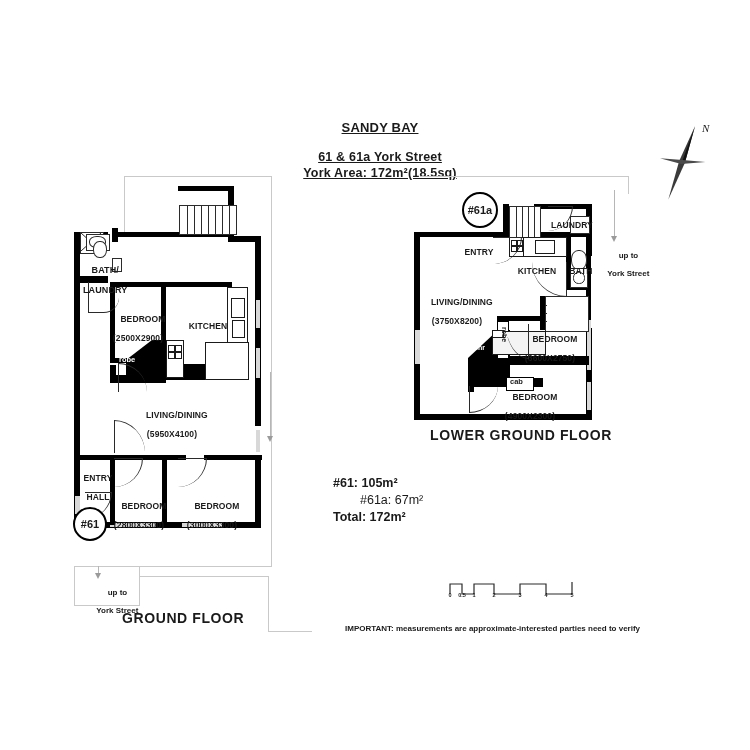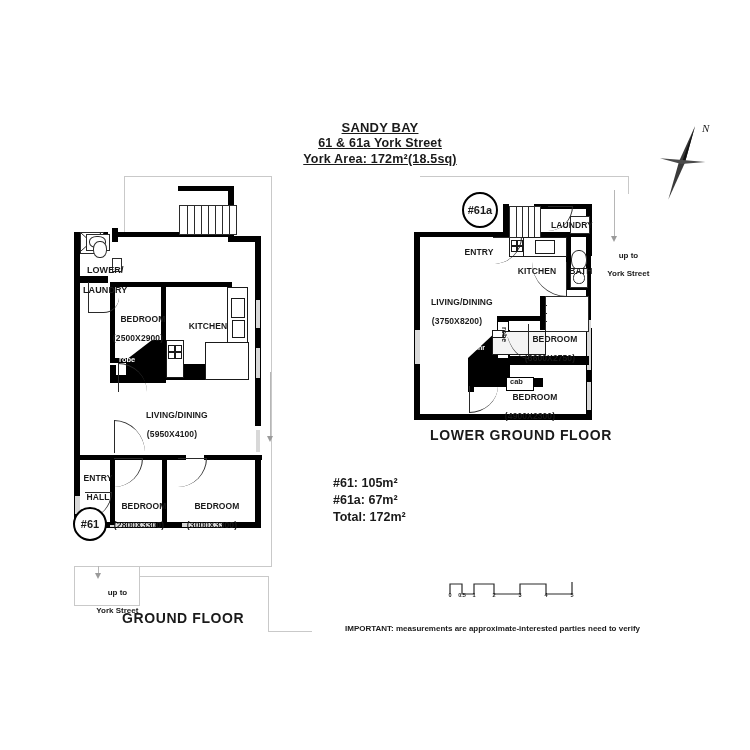--- a/index.html
+++ b/index.html
@@ -63,21 +63,21 @@
   
   #compass{position:absolute;left:640px;top:110px;width:80px;height:92px;}
 </style>
 </head>
 <body>
 
 <div id="stage">
 
   <div id="title-wrap" class="abs">
     <div class="title-line" style="font-size:13px;">SANDY BAY</div>
-    <div class="title-line" style="font-size:12.5px;margin-top:1px;">61 &amp; 61a York Street</div>
+    <div class="title-line" style="font-size:12.5px;margin-top:15px;">61 &amp; 61a York Street</div>
     <div class="title-line" style="font-size:12.5px;margin-top:2px;">York Area: 172m²(18.5sq)</div>
   </div>
 
   <div id="compass">
     <svg width="80" height="92" viewBox="0 0 80 92">
       <g transform="rotate(20 42 52)">
         <polygon points="42,14 45,52 42,92 39,52" fill="#3a3a3a"></polygon>
         <polygon points="42,14 45,52 42,50" fill="#111"></polygon>
         <polygon points="20,56 42,50 64,44 42,54" fill="#4a4a4a"></polygon>
       </g>
@@ -166,21 +166,21 @@
   <div class="fx" style="left:112px;top:258px;width:8px;height:12px;"></div>
 
   <div class="swing" style="left:88px;top:282px;width:30px;height:30px;border-color:#2a2a2a;border-top:none;border-right:none;border-bottom-left-radius:0;border-top-left-radius:0;border-top-right-radius:0;"></div>
   <div class="swing" style="left:118px;top:363px;width:28px;height:28px;border-right:none;border-bottom:none;border-radius:0 100% 0 0;"></div>
   <div class="swing" style="left:114px;top:420px;width:30px;height:32px;border-right:none;border-bottom:none;border-radius:0 100% 0 0;"></div>
   <div class="swing" style="left:114px;top:458px;width:28px;height:28px;border-left:none;border-bottom:none;border-radius:0 0 100% 0;"></div>
   <div class="swing" style="left:85px;top:492px;width:26px;height:26px;border-left:none;border-bottom:none;border-radius:0 0 100% 0;"></div>
   <div class="swing" style="left:178px;top:458px;width:28px;height:28px;border-left:none;border-bottom:none;border-radius:0 0 100% 0;"></div>
 
   <div class="txt room" style="left:100px;top:255px;font-size:9px;">
-    <span>LOWER/</span><br>
+    <span>BATH/</span><br>
     <span>LAUNDRY</span>
   </div>
   <div class="txt room" style="left:138px;top:305px;font-size:8.5px;">
     <span>BEDROOM</span>
     <span class="dim">(2500X2900)</span>
   </div>
   <div class="txt room" style="left:203px;top:312px;font-size:8.5px;">
     <span>KITCHEN</span>
   </div>
   <div class="txt room" style="left:172px;top:401px;font-size:8.5px;">
@@ -317,21 +317,21 @@
   </div>
   <div class="arrowline" style="left:614px;top:190px;height:48px;"></div>
   <div class="arrowhead" style="left:611px;top:236px;"></div>
   <div class="boundary" style="left:628px;top:176px;width:1px;height:18px;border:none;border-left:1px solid #c9c9c9;"></div>
   <div class="boundary" style="left:420px;top:176px;width:209px;height:1px;border:none;border-top:1px solid #c9c9c9;"></div>
 
   <div class="txt floorcap" style="left:430px;top:428px;font-size:14px;">LOWER GROUND FLOOR</div>
 
   <div class="abs" style="left:333px;top:476px;">
     <div style="font-size:12.5px;font-weight:bold;margin-bottom:3px;">#61: 105m²</div>
-    <div style="font-size:12.5px;font-weight:bold;margin-bottom:3px;">#61a: 67m²</div>
+    <div style="font-size:12.5px;font-weight:normal;margin-bottom:3px;margin-left:27px;">#61a: 67m²</div>
     <div style="font-size:12.5px;font-weight:bold;">Total: 172m²</div>
   </div>
 
   <div id="scalebar" style="left:448px;top:578px;width:128px;height:22px;">
     <svg width="128" height="22" viewBox="0 0 128 22">
       <path d="M2,16 L2,6 L14,6 L14,16 L26,16 L26,6 L46,6 L46,16 L72,16 L72,6 L98,6 L98,16 L124,16 L124,4" fill="none" stroke="#2b2b2b" stroke-width="1.2"></path>
     </svg>
     <div class="sb-lbl" style="left:2px;top:14px;font-size:5.5px;">0</div>
     <div class="sb-lbl" style="left:14px;top:14px;font-size:5.5px;">0.5</div>
     <div class="sb-lbl" style="left:26px;top:14px;font-size:5.5px;">1</div>

